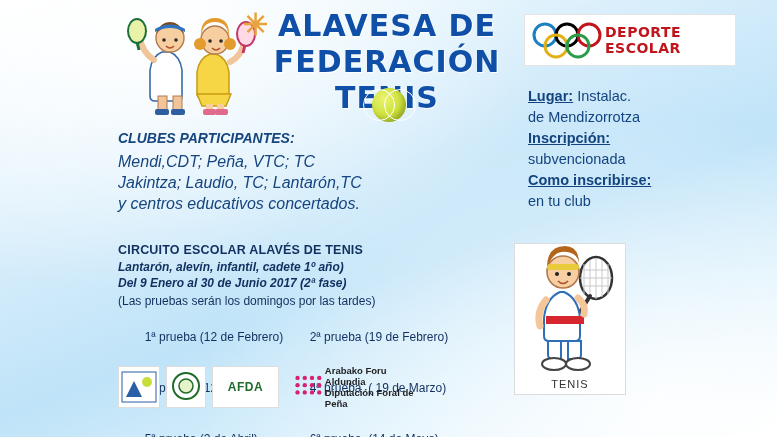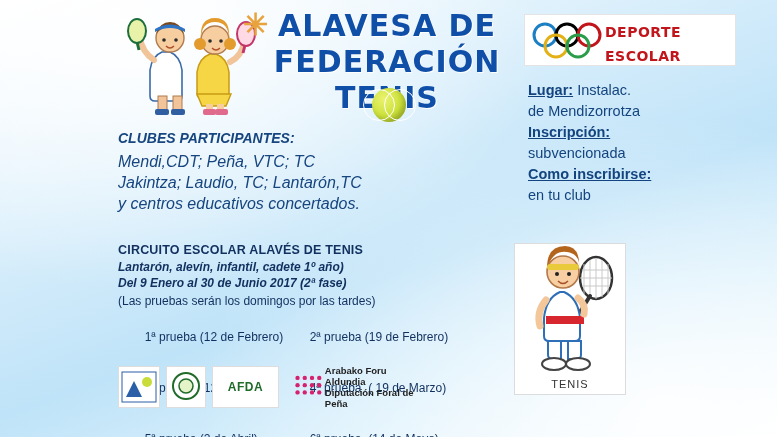--- a/index.html
+++ b/index.html
@@ -89,26 +89,26 @@
   }
   .rings { width: 76px; height: 42px; margin-left: 4px; position: relative; }
   .deporte-text {
     color: #c1151b;
     font-family: "DejaVu Sans", sans-serif;
     font-weight: bold;
     font-size: 14px;
     line-height: 16px;
     letter-spacing: 0.5px;
   }
-  .deporte-text span { display: block; margin-top: 8px; }
+  .deporte-text span { display: block; }
 
   
   .right-info {
     position: absolute;
-    left: 528px; top: 80px;
+    left: 528px; top: 86px;
     width: 225px;
     color: #14447f;
     font-size: 14.5px;
     line-height: 20px;
     font-family: "Liberation Sans", sans-serif;
   }
   .right-info .u { text-decoration: underline; font-weight: bold; }
   .right-info p { margin: 0 0 1px 0; }
 
   

